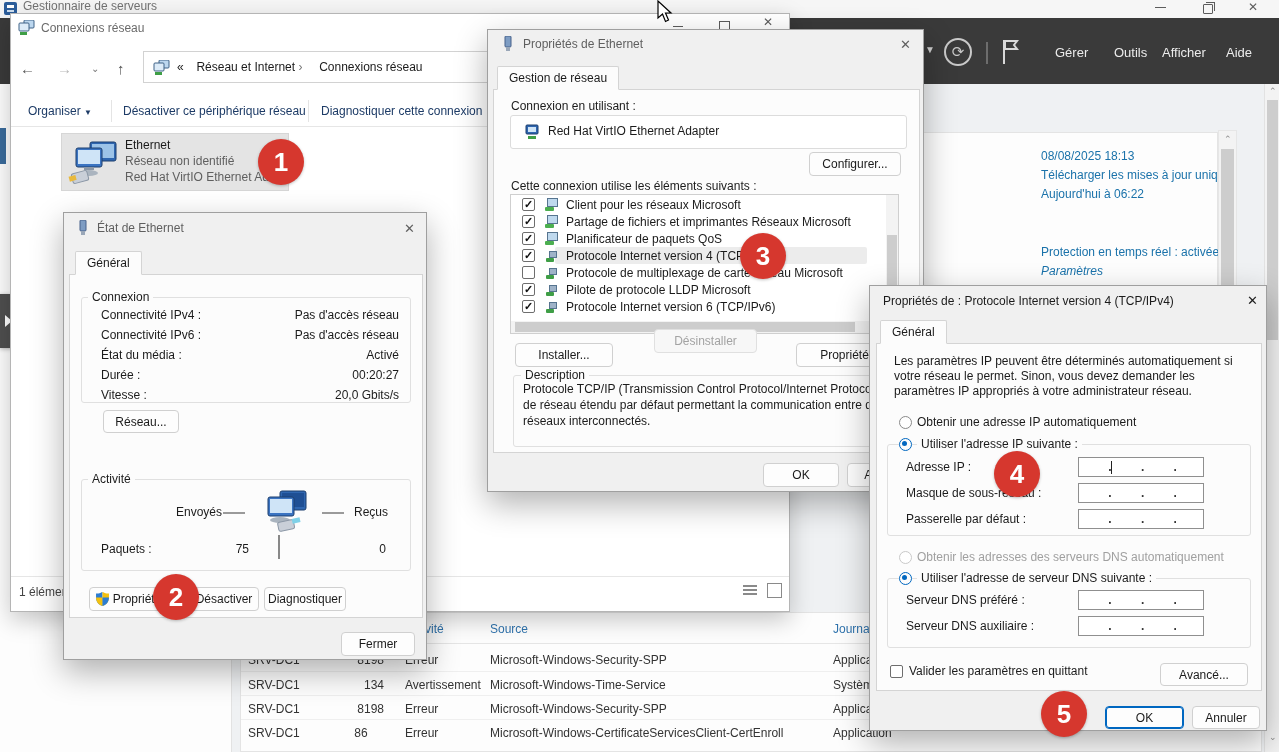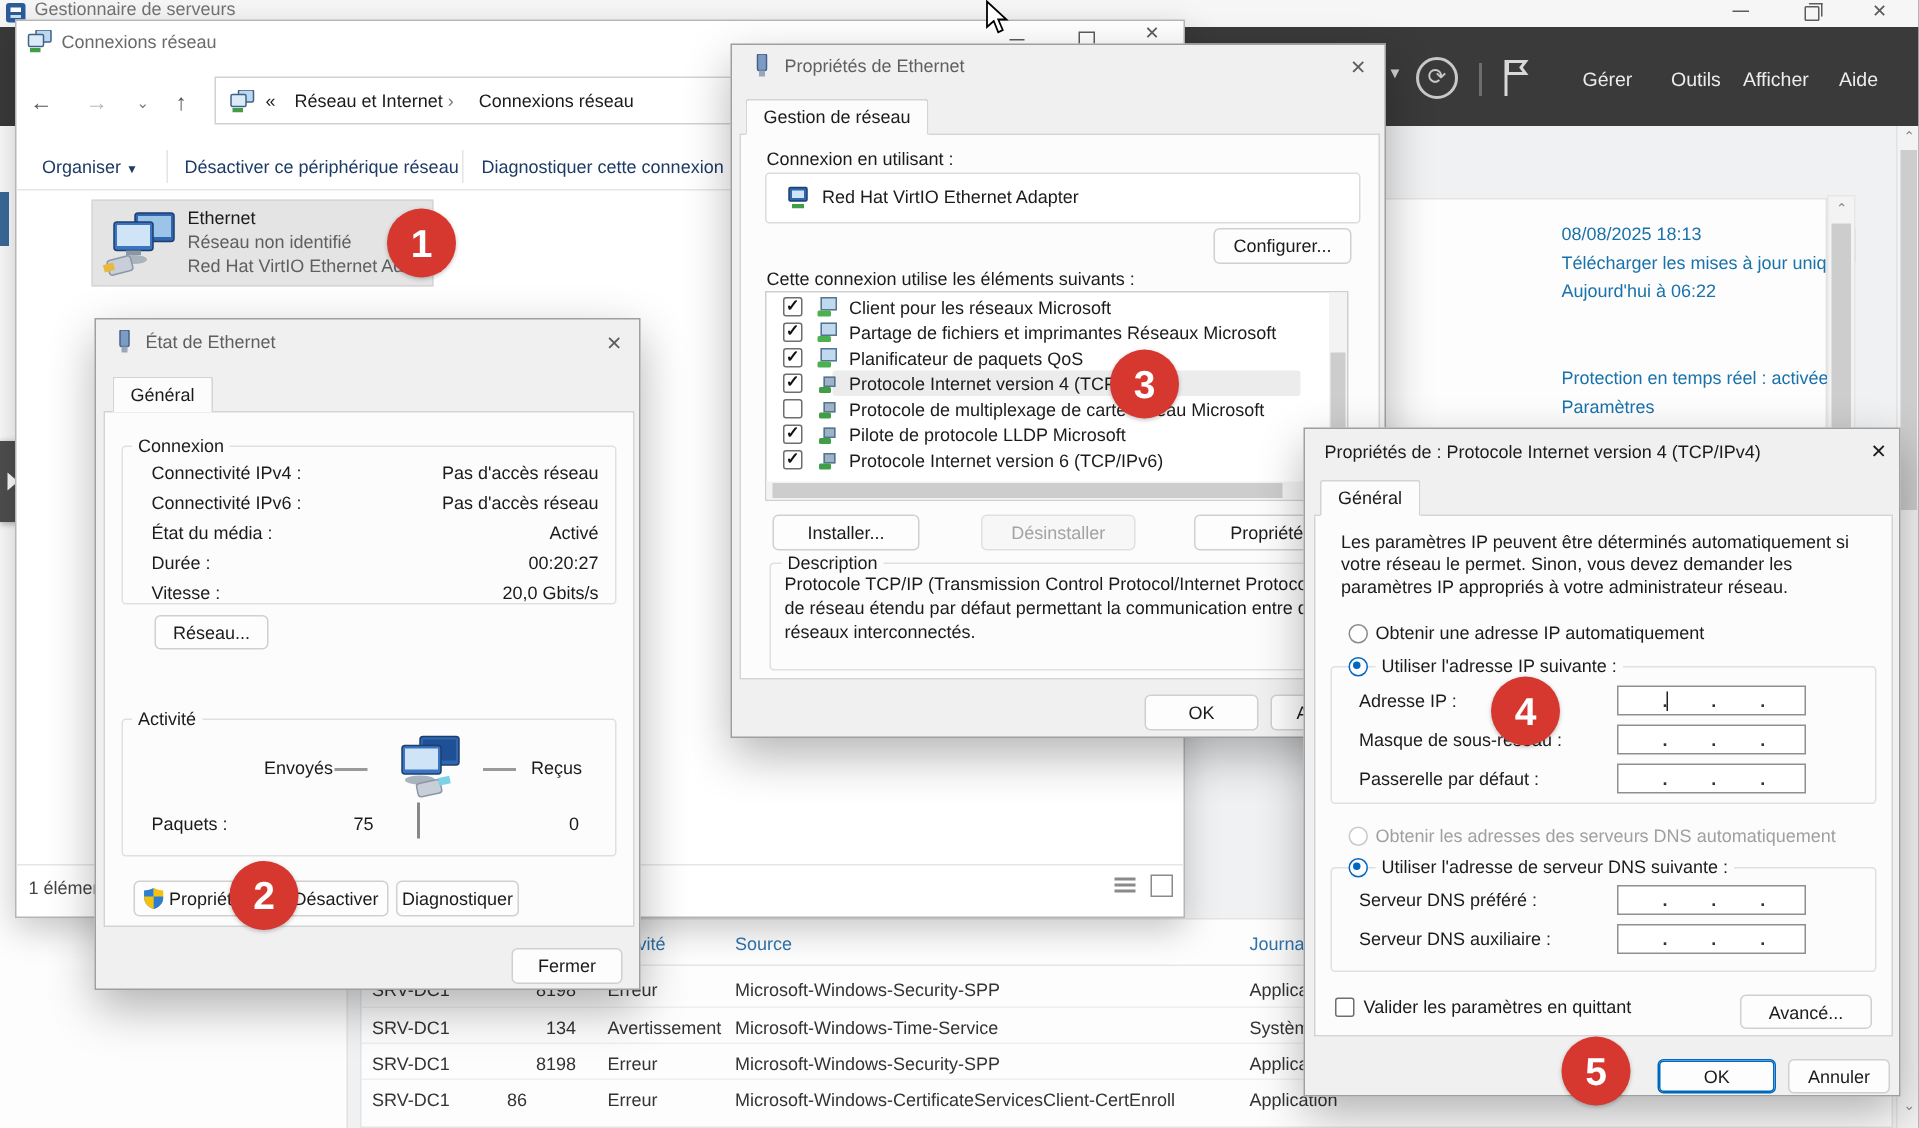--- a/index.html
+++ b/index.html
@@ -90,21 +90,21 @@
 
     <div class="btn" style="left:1152px;top:106px;width:85px;height:23px;border-radius:0;border-color:#9a9a9a;justify-content:space-between;padding:0 20px;margin-top:46px;">
       <span>TÂCHES</span>
       <span style="font-size:9px;">▼</span>
     </div>
     <div class="abs" style="left:880px;top:132px;width:338px;height:468px;background:#fdfdfd;border:1px solid #e4e4e4;box-sizing:border-box;"></div>
     <div class="abs nowrap link" style="left:1041px;top:149px;">08/08/2025 18:13</div>
     <div class="abs link" style="left:1041px;top:168px;width:177px;overflow:hidden;white-space:nowrap;"><span>Télécharger les mises à jour uniquement</span></div>
     <div class="abs nowrap link" style="left:1041px;top:187px;">Aujourd'hui à 06:22</div>
     <div class="abs nowrap link" style="left:1041px;top:245px;">Protection en temps réel : activée</div>
-    <div class="abs nowrap link" style="left:1041px;top:264px;">Paramètres</div>
+    <div class="abs nowrap link" style="left:1041px;top:264px;font-style:italic;">Paramètres</div>
 
     <div class="abs scroll" style="left:1218px;top:130px;width:19px;height:470px;border:1px solid #e6e6e6;box-sizing:border-box;">
       <div class="abs" style="left:5px;top:3px;color:#8a8a8a;font-size:9px;">⌃</div>
       <div class="abs thumb" style="left:2px;top:18px;width:13px;height:250px;"></div>
     </div>
 
     <div class="abs scroll" style="left:1264px;top:84px;width:15px;height:668px;border-left:1px solid #e2e2e2;box-sizing:border-box;">
       <div class="abs" style="left:4px;top:2px;color:#8a8a8a;font-size:9px;">⌃</div>
       <div class="abs thumb" style="left:2px;top:16px;width:11px;height:240px;"></div>
       <div class="abs" style="left:4px;top:648px;color:#8a8a8a;font-size:9px;">⌄</div>
@@ -138,21 +138,21 @@
       <div class="ev-cell" style="left:248px;top:702px;">SRV-DC1</div>
       <div class="ev-cell" style="left:338px;top:702px;width:46px;text-align:right;">8198</div>
       <div class="ev-cell" style="left:405px;top:702px;">Erreur</div>
       <div class="ev-cell" style="left:490px;top:702px;">Microsoft-Windows-Security-SPP</div>
       <div class="ev-cell" style="left:833px;top:702px;">Application</div>
     </div>
     <div class="mono-sep" style="left:241px;top:719px;width:1020px;height:1px;background:#efefef;"></div>
 
     <div>
       <div class="ev-cell" style="left:248px;top:726px;">SRV-DC1</div>
-      <div class="ev-cell" style="left:338px;top:726px;width:46px;text-align:left;">86</div>
+      <div class="ev-cell" style="left:338px;top:726px;width:46px;text-align:center;">86</div>
       <div class="ev-cell" style="left:405px;top:726px;">Erreur</div>
       <div class="ev-cell" style="left:490px;top:726px;">Microsoft-Windows-CertificateServicesClient-CertEnroll</div>
       <div class="ev-cell" style="left:833px;top:726px;">Application</div>
     </div>
   </div>
 
   <div class="abs" style="left:10px;top:13px;width:780px;height:599px;background:#fff;border:1px solid #b5b5b5;box-sizing:border-box;z-index:10;box-shadow:0 8px 22px rgba(0,0,0,.22);">
 
     <div class="abs" style="left:7px;top:6px;width:17px;height:15px;">
       <svg width="17" height="15" viewBox="0 0 17 15">
@@ -386,21 +386,21 @@
 
       <div class="abs scroll" style="left:375px;top:0;width:12px;height:138px;">
         <div class="thumb abs" style="left:1px;top:40px;width:10px;height:90px;"></div>
       </div>
       <div class="abs scroll" style="left:0;top:126px;width:375px;height:12px;">
         <div class="thumb abs" style="left:4px;top:1px;width:340px;height:10px;"></div>
       </div>
     </div>
 
     <div class="btn" style="left:27px;top:313px;width:98px;height:24px;z-index:2;">Installer...</div>
-    <div class="btn disabled" style="left:166px;top:313px;width:103px;height:24px;z-index:2;">Désinstaller</div>
+    <div class="btn disabled" style="left:166px;top:299px;width:103px;height:24px;z-index:2;">Désinstaller</div>
     <div class="btn" style="left:308px;top:313px;width:103px;height:24px;z-index:2;">Propriétés</div>
 
     <div class="grp" style="left:25px;top:345px;width:392px;height:72px;z-index:2;"></div>
     <div class="grp-label" style="left:33px;top:338px;">Description</div>
     <div class="lbl" style="left:35px;top:352px;width:374px;overflow:hidden;z-index:2;">Protocole TCP/IP (Transmission Control Protocol/Internet Protocol). Protocole</div>
     <div class="lbl" style="left:35px;top:368px;width:374px;overflow:hidden;z-index:2;">de réseau étendu par défaut permettant la communication entre différents</div>
     <div class="lbl" style="left:35px;top:384px;width:374px;overflow:hidden;z-index:2;">réseaux interconnectés.</div>
 
     <div class="btn" style="left:275px;top:433px;width:76px;height:24px;">OK</div>
     <div class="btn" style="left:359px;top:433px;width:76px;height:24px;">Annuler</div>

